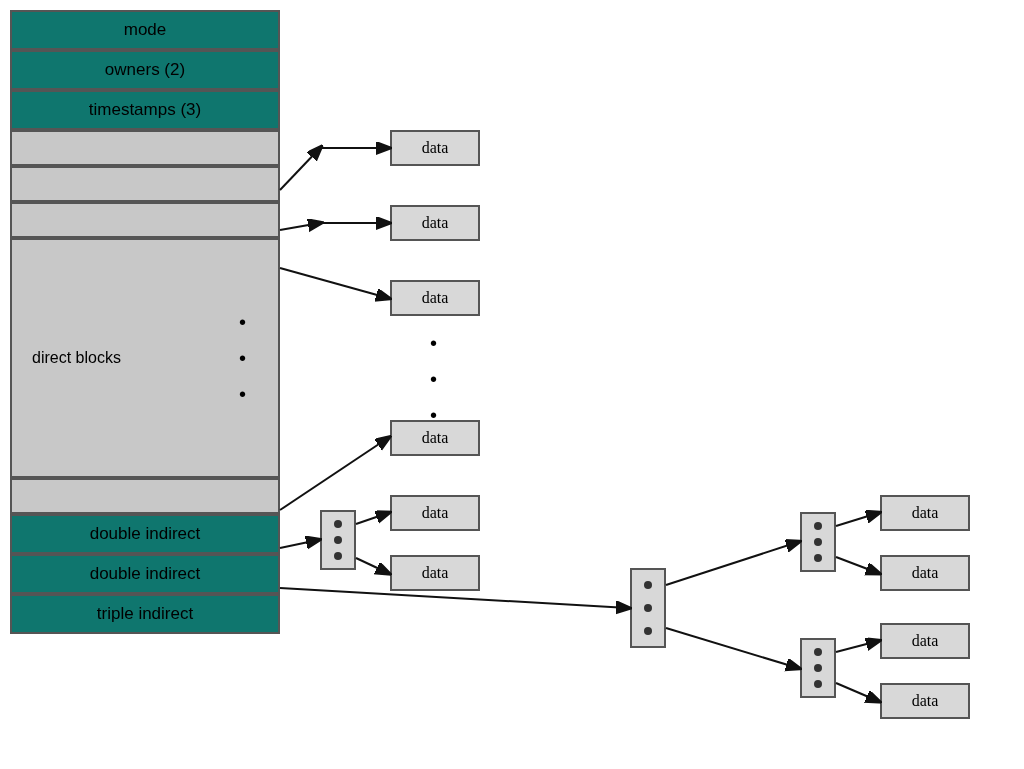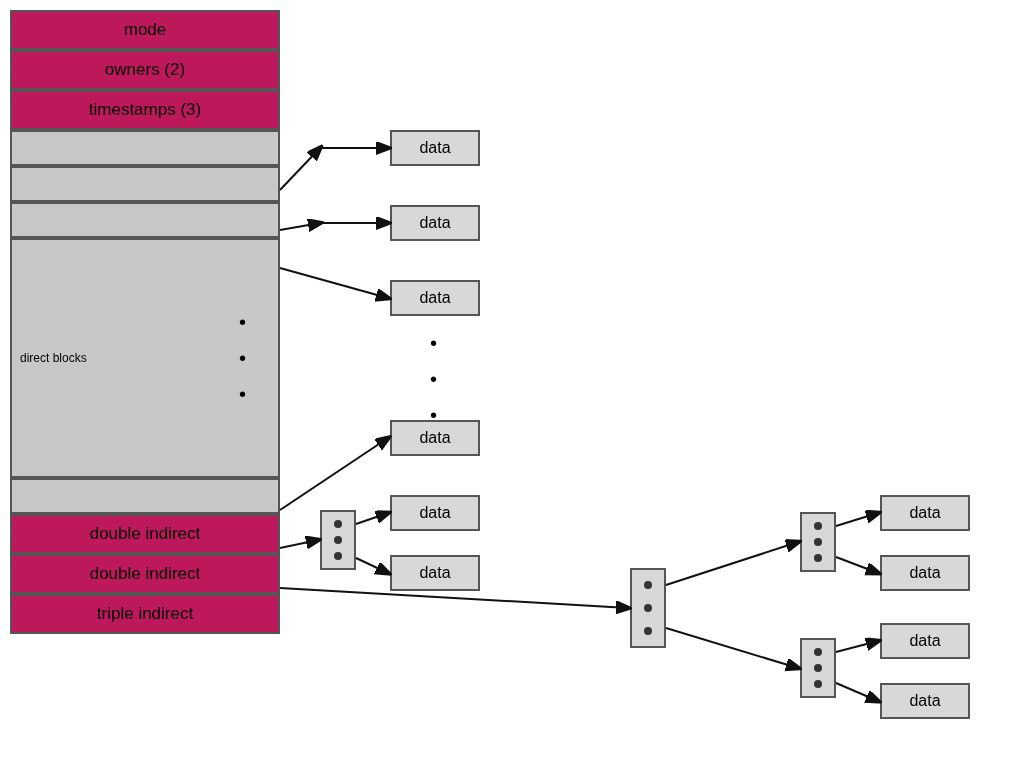--- a/index.html
+++ b/index.html
@@ -28,21 +28,21 @@
     }
 
     .inode-cell {
       border: 2px solid #555;
       text-align: center;
       padding: 8px 4px;
       font-size: 17px;
     }
 
     .inode-cell.blue {
-      background: #be185d;
+      background: #0f766e;
     }
 
     .inode-cell.gray {
       background: #c8c8c8;
     }
 
     .inode-cell.direct-blocks {
       background: #c8c8c8;
       height: 240px;
       position: relative;
@@ -61,20 +61,21 @@
     .data-block {
       position: absolute;
       background: #d8d8d8;
       border: 2px solid #555;
       width: 90px;
       height: 36px;
       display: flex;
       align-items: center;
       justify-content: center;
       font-size: 16px;
+      font-family: Liberation Serif, serif;
     }
 
     
     .ptr-block {
       position: absolute;
       background: #d8d8d8;
       border: 2px solid #555;
       width: 36px;
       display: flex;
       flex-direction: column;
@@ -118,21 +119,21 @@
   <div class="inode">
     <div class="inode-cell blue">mode</div>
     <div class="inode-cell blue">owners (2)</div>
     <div class="inode-cell blue">timestamps (3)</div>
 
     <div class="inode-cell gray" style="height:36px;position:relative;"></div>
     <div class="inode-cell gray" style="height:36px;position:relative;"></div>
     <div class="inode-cell gray" style="height:36px;position:relative;"></div>
 
     <div class="inode-cell gray direct-blocks">
-      <span style="position:absolute;left:8px;top:50%;transform:translateY(-50%);font-size:12px;">direct blocks</span>
+      <span style="position:absolute;left:20px;top:50%;transform:translateY(-50%);font-size:16px;">direct blocks</span>
       <span class="dots-vertical" style="position:absolute;right:30px;top:50%;transform:translateY(-50%);">•<br>•<br>•</span>
     </div>
     <div class="inode-cell gray" style="height:36px;position:relative;"></div>
 
     <div class="inode-cell blue">double indirect</div>
 
     <div class="inode-cell blue">double indirect</div>
 
     <div class="inode-cell blue">triple indirect</div>
   </div>

